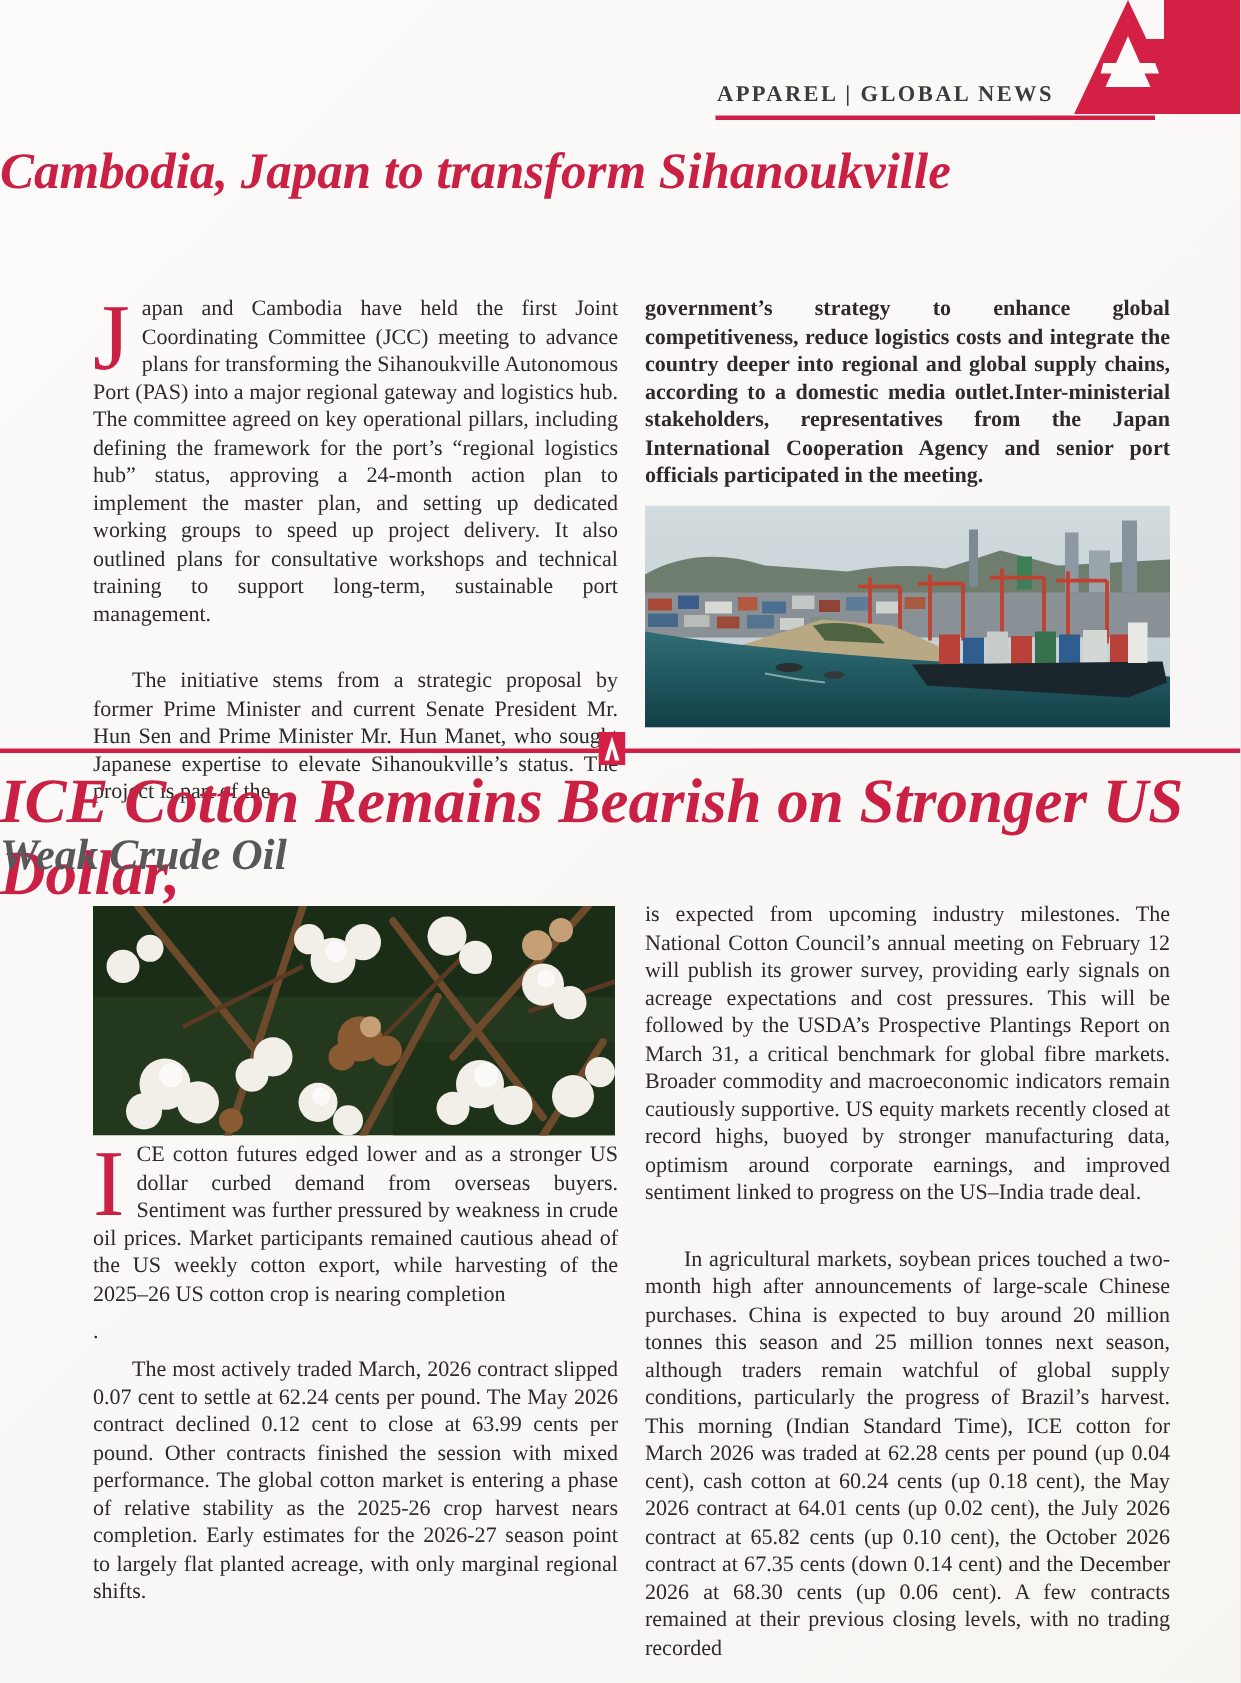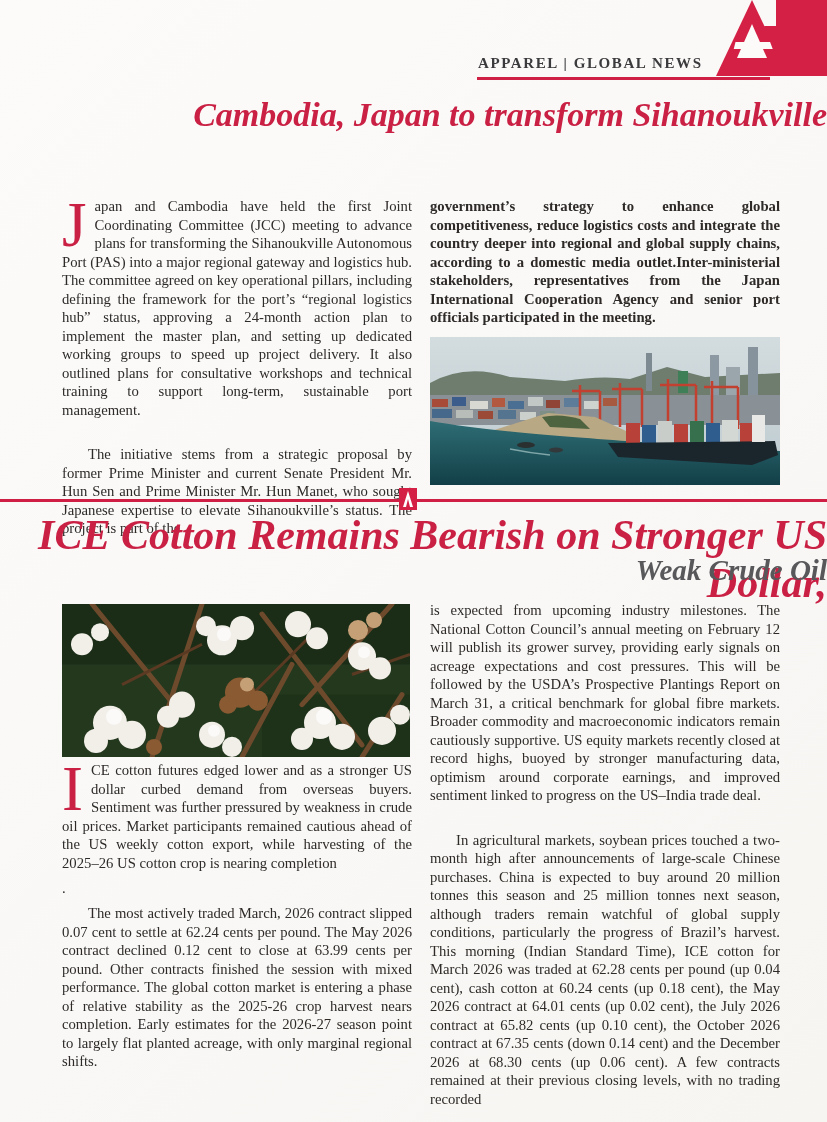--- a/index.html
+++ b/index.html
@@ -9,21 +9,21 @@
     overflow:hidden;font-family:"Liberation Serif",serif;color:#2d2a28;
   }
   
   .section-label{
     position:absolute;left:478px;top:55px;font-size:15px;font-weight:bold;
     letter-spacing:1.6px;color:#3b3b3d;
   }
   .header-rule{position:absolute;left:477px;top:77px;width:293px;height:3px;background:#cf1f44;}
   .logo{position:absolute;right:0;top:0;width:147px;height:76px;}
   
-  .headline{position:absolute;left:0;width:827px;text-align:right;font-style:italic;font-weight:bold;}
+  .headline{position:absolute;left:0;width:827px;text-align:left;font-style:italic;font-weight:bold;}
   .t1a{top:96px;font-size:34px;color:#c92044;}
   .t1b{top:141px;font-size:31px;color:#58585a;}
   .t2a{top:511px;font-size:42px;color:#c92044;}
   .t2b{top:554px;font-size:29px;color:#58585a;}
   
   .col{position:absolute;width:350px;font-size:14.7px;line-height:1.26;text-align:justify;}
   .col p{margin:0;}
   .col p + p{margin-top:8px;}
   .indent{text-indent:26px;}
   .gap-big{margin-top:26px !important;}

